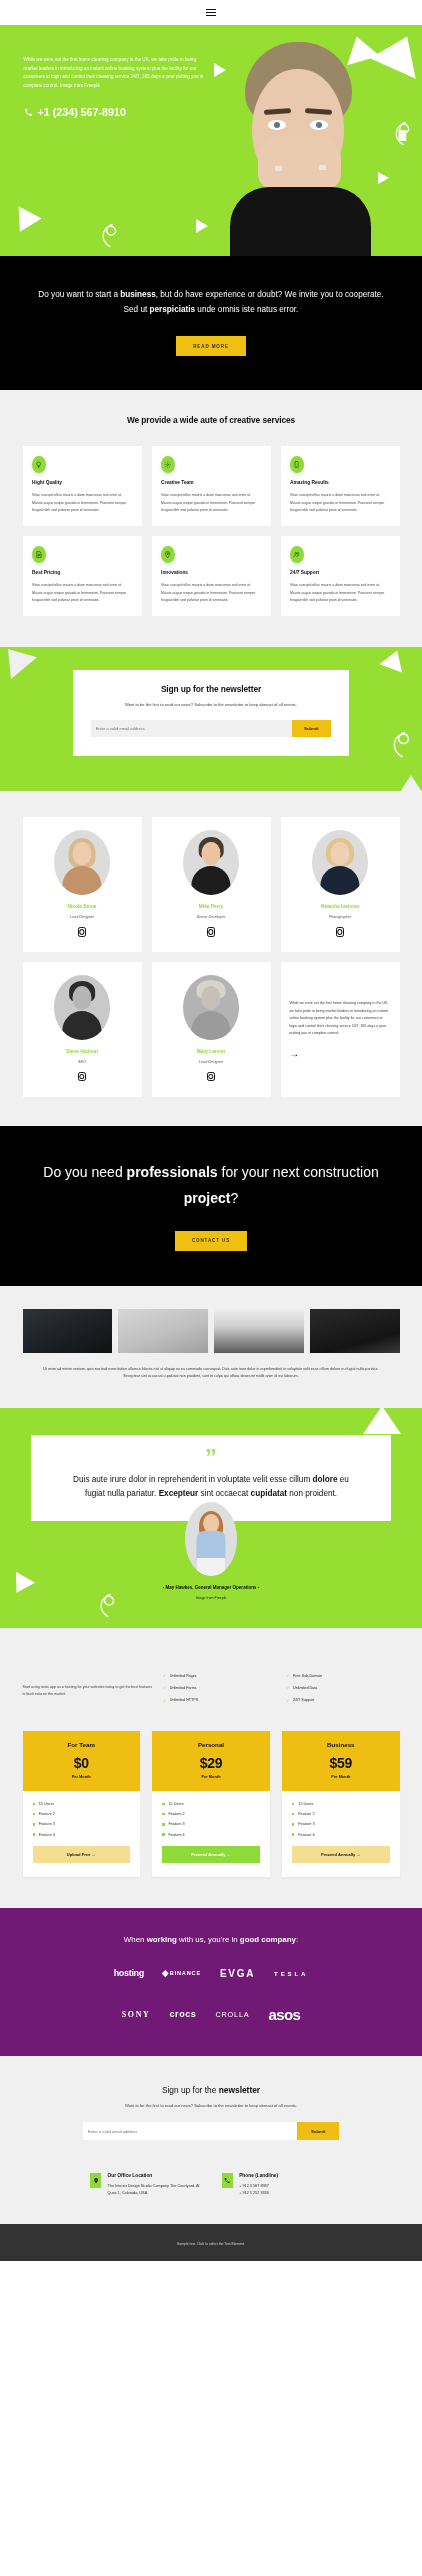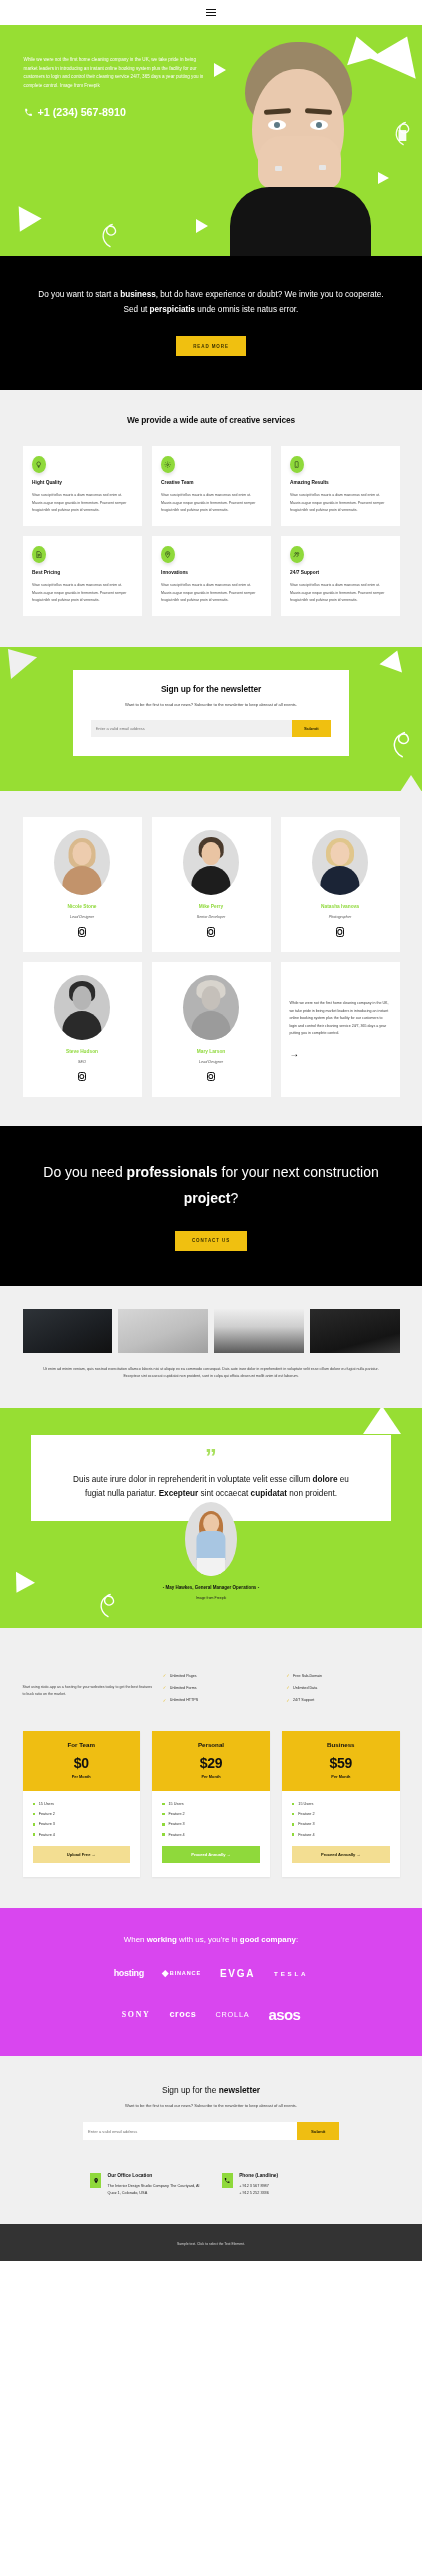--- a/index.html
+++ b/index.html
@@ -157,21 +157,21 @@
   .plan-per { margin-top:3.4px; font-size:3.9px; font-weight:700; color:#111; }
   .plan-body { padding:11.3px 10px 13.5px; }
   .plan-body ul { list-style:none; }
   .plan-body li { font-size:3.8px; color:#333; margin-bottom:6.2px; display:flex; gap:3.9px; align-items:center; }
   .plan-body li .bt { width:2.3px; height:2.3px; background:#8FD93B; display:inline-block; }
   .plan-btn { display:block; width:100%; margin-top:9px; border:0; padding:6.2px 0; font-size:4.1px; font-weight:700; cursor:pointer; font-family:"Liberation Sans",sans-serif; }
   .plan-btn.soft { background:#F3DE92; color:#1d1a00; }
   .plan-btn.green { background:#8FD93B; color:#fff; }
 
   
-  .brands { background:#d946ef; color:#fff; padding:27px 22.5px 33px; text-align:center; }
+  .brands { background:#701a75; color:#fff; padding:27px 22.5px 33px; text-align:center; }
   .brands h2 { font-size:7.9px; font-weight:300; }
   .brands h2 b { font-weight:700; }
   .brand-row { display:flex; justify-content:center; align-items:center; gap:19px; margin-top:23.6px; }
   .brand-row.r2 { margin-top:27px; }
   .brand { font-size:7.9px; letter-spacing:0.6px; color:#fff; font-weight:600; display:flex; align-items:center; gap:2.3px; white-space:nowrap; }
   .brand.amazon { font-weight:700; letter-spacing:-0.3px; font-size:9px; }
   .brand.binance { font-size:5.6px; letter-spacing:0.8px; }
   .brand.evga { font-size:10px; letter-spacing:1.7px;text-align:right; }
   .brand.tesla { font-size:6.2px; letter-spacing:2.8px; }
   .brand.sony { font-size:7.9px; letter-spacing:1.7px; font-family:"Liberation Serif",serif; }

